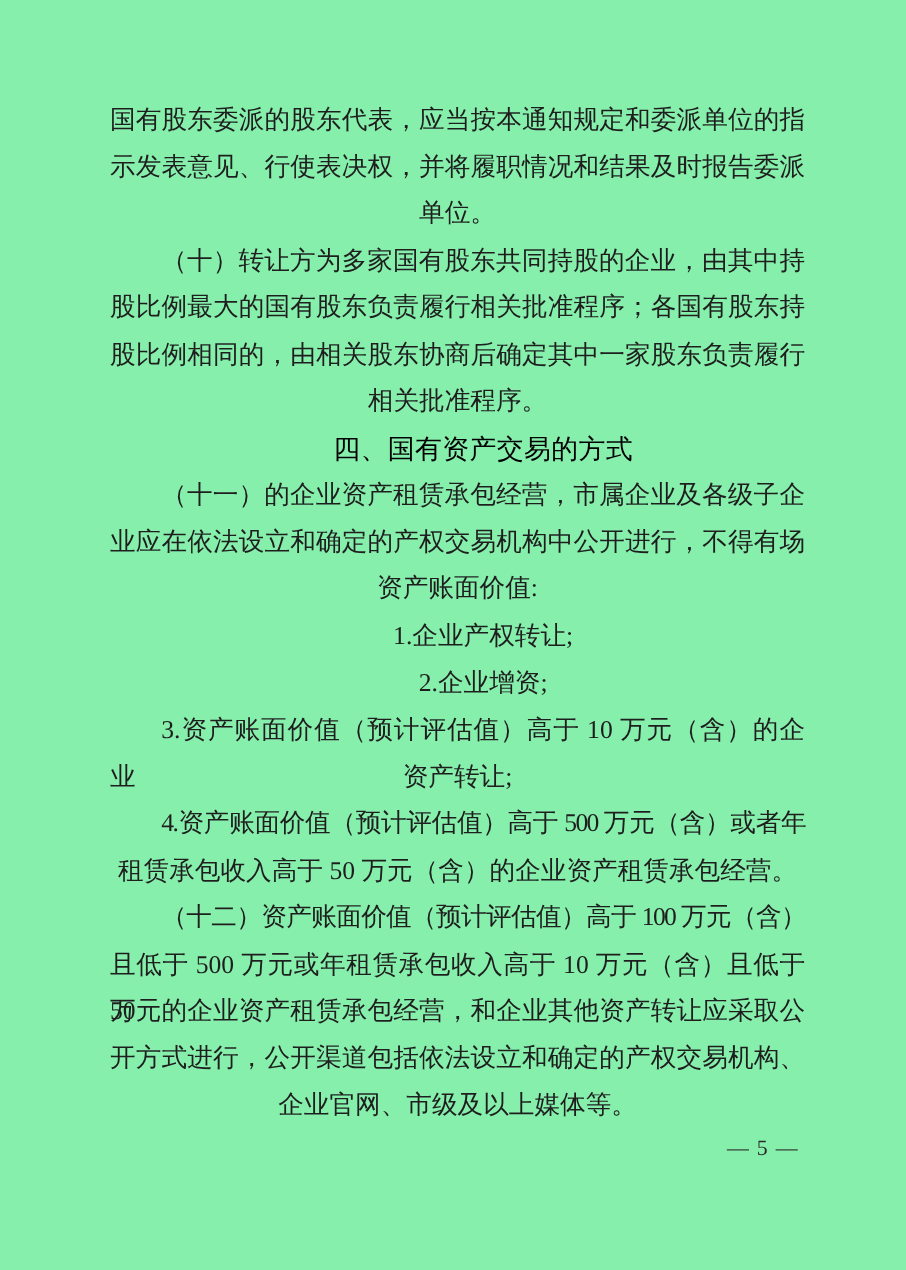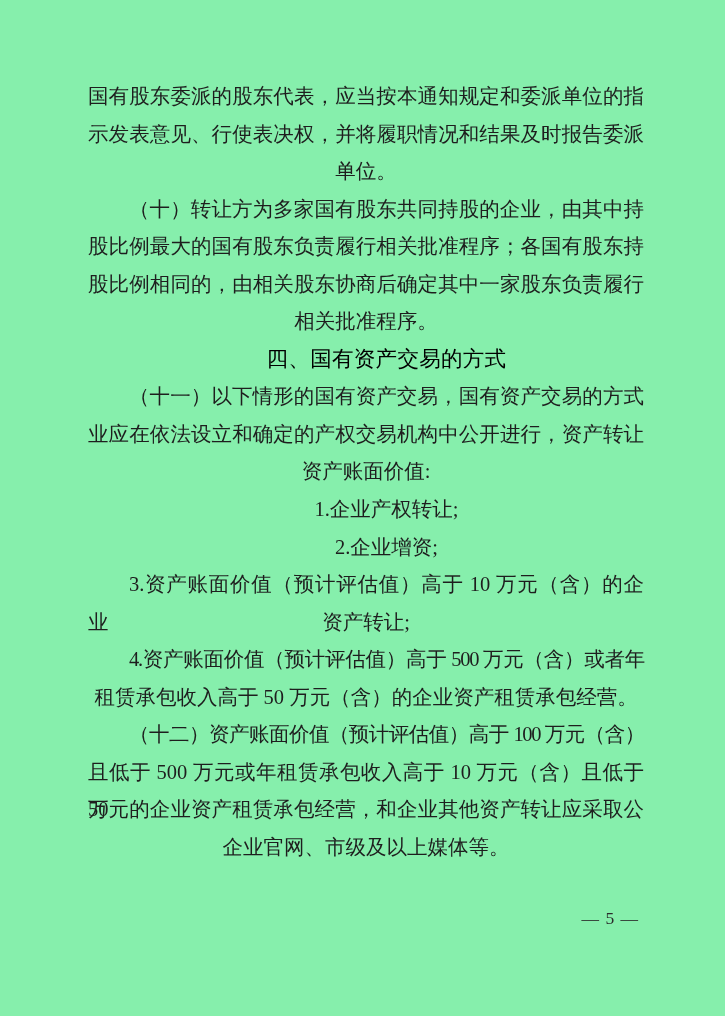--- a/index.html
+++ b/index.html
@@ -65,28 +65,29 @@
 <div class="page">
   <div class="content">
       <div class="line fill">国有股东委派的股东代表，应当按本通知规定和委派单位的指</div>
       <div class="line fill">示发表意见、行使表决权，并将履职情况和结果及时报告委派</div>
       <div class="line">单位。</div>
       <div class="line indent fill">（十）转让方为多家国有股东共同持股的企业，由其中持</div>
       <div class="line fill">股比例最大的国有股东负责履行相关批准程序；各国有股东持</div>
       <div class="line fill">股比例相同的，由相关股东协商后确定其中一家股东负责履行</div>
       <div class="line">相关批准程序。</div>
       <div class="line indent heading">四、国有资产交易的方式</div>
-      <div class="line indent fill">（十一）以下情形的国有资产交易，国有资产交易的方式</div>
-      <div class="line fill">业应在依法设立和确定的产权交易机构中公开进行，资产转让</div>
+      <div class="line indent fill">（十一）的企业资产租赁承包经营，市属企业及各级子企</div>
+      <div class="line fill">业应在依法设立和确定的产权交易机构中公开进行，不得有场</div>
       <div class="line">资产账面价值:</div>
       <div class="line indent">1.企业产权转让;</div>
       <div class="line indent">2.企业增资;</div>
       <div class="line indent fill">3.资产账面价值（预计评估值）高于 10 万元（含）的企业</div>
       <div class="line">资产转让;</div>
       <div class="line indent fill tight">4.资产账面价值（预计评估值）高于 500 万元（含）或者年</div>
       <div class="line">租赁承包收入高于 50 万元（含）的企业资产租赁承包经营。</div>
       <div class="line indent fill tight">（十二）资产账面价值（预计评估值）高于 100 万元（含）</div>
       <div class="line fill">且低于 500 万元或年租赁承包收入高于 10 万元（含）且低于 50</div>
       <div class="line fill">万元的企业资产租赁承包经营，和企业其他资产转让应采取公</div>
+      <div class="line fill">开方式进行，公开渠道包括依法设立和确定的产权交易机构、</div>
       <div class="line">企业官网、市级及以上媒体等。</div>
     </div>
   <div class="footer">— 5 —</div>
 </div>
 
 </body></html>

